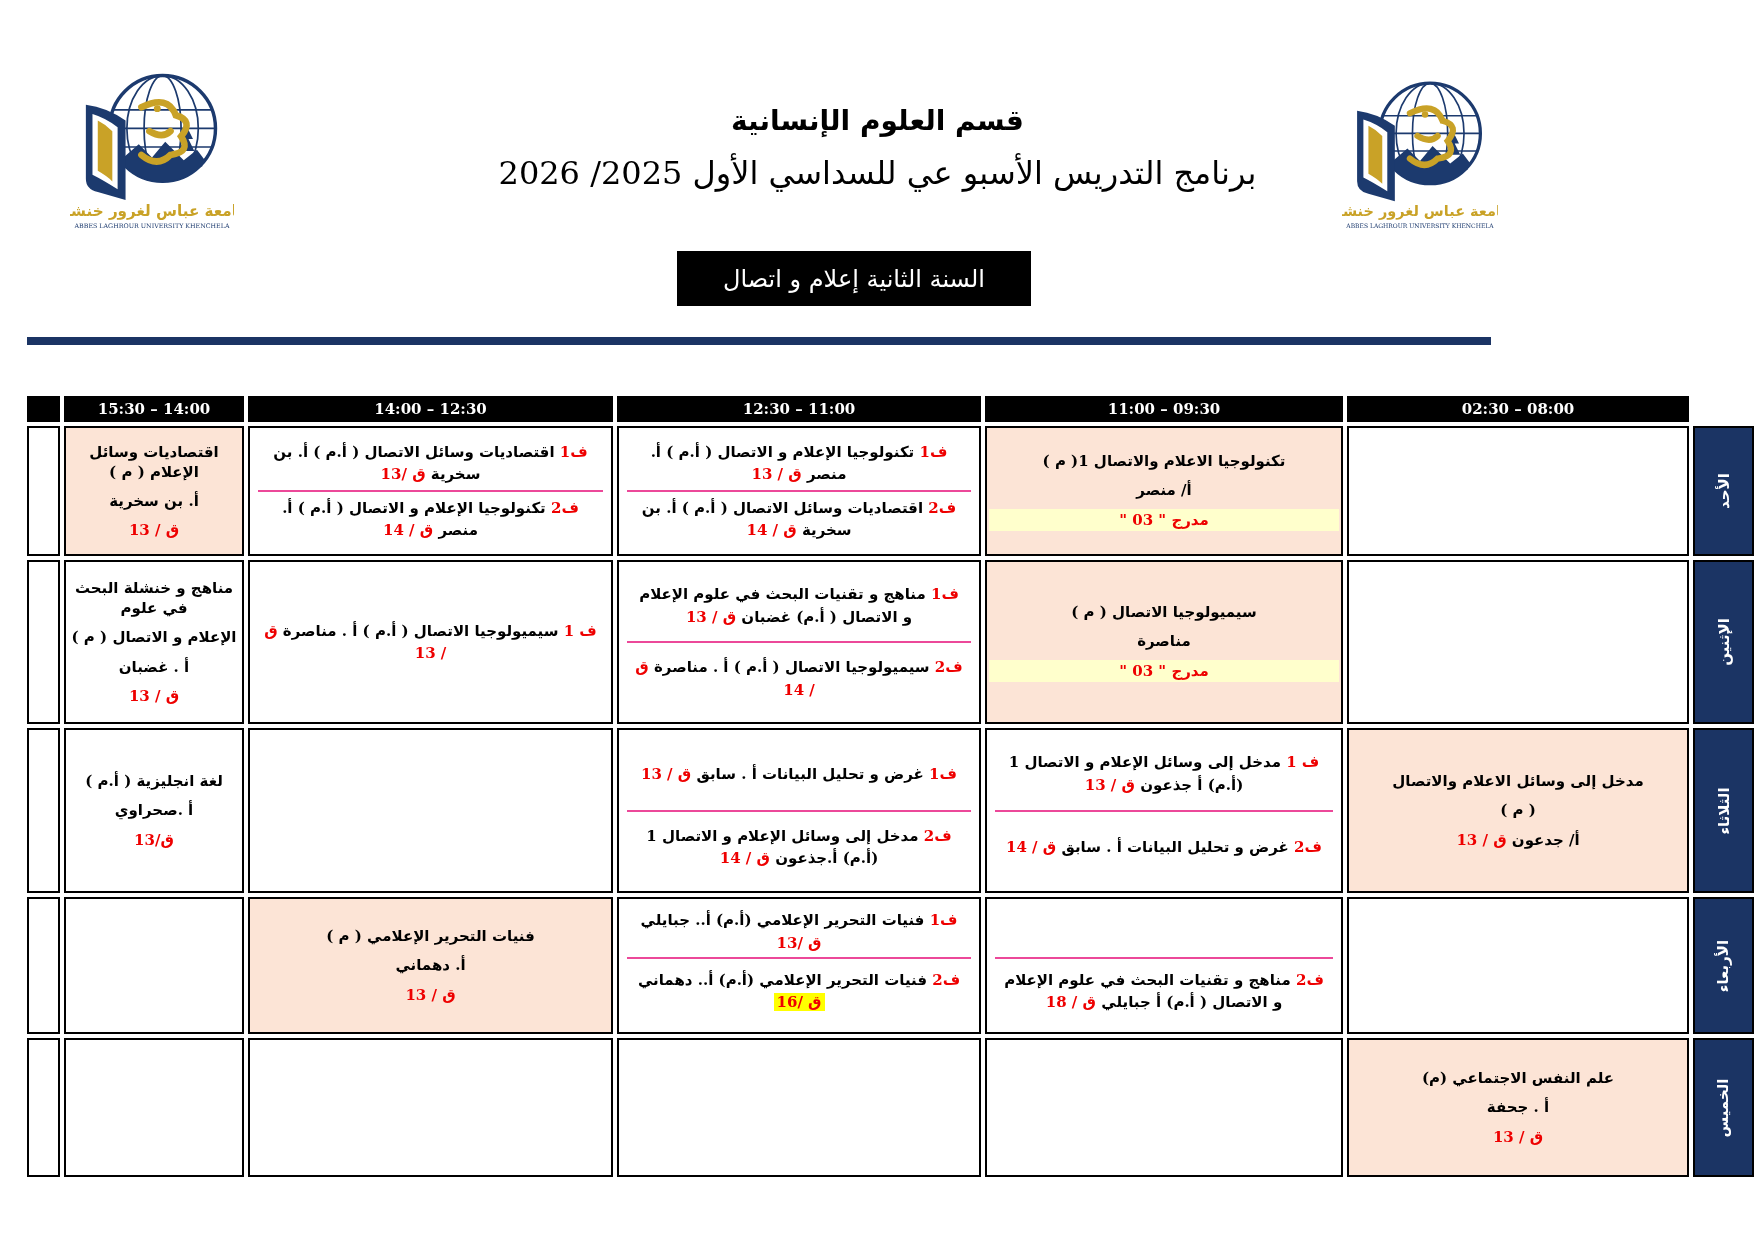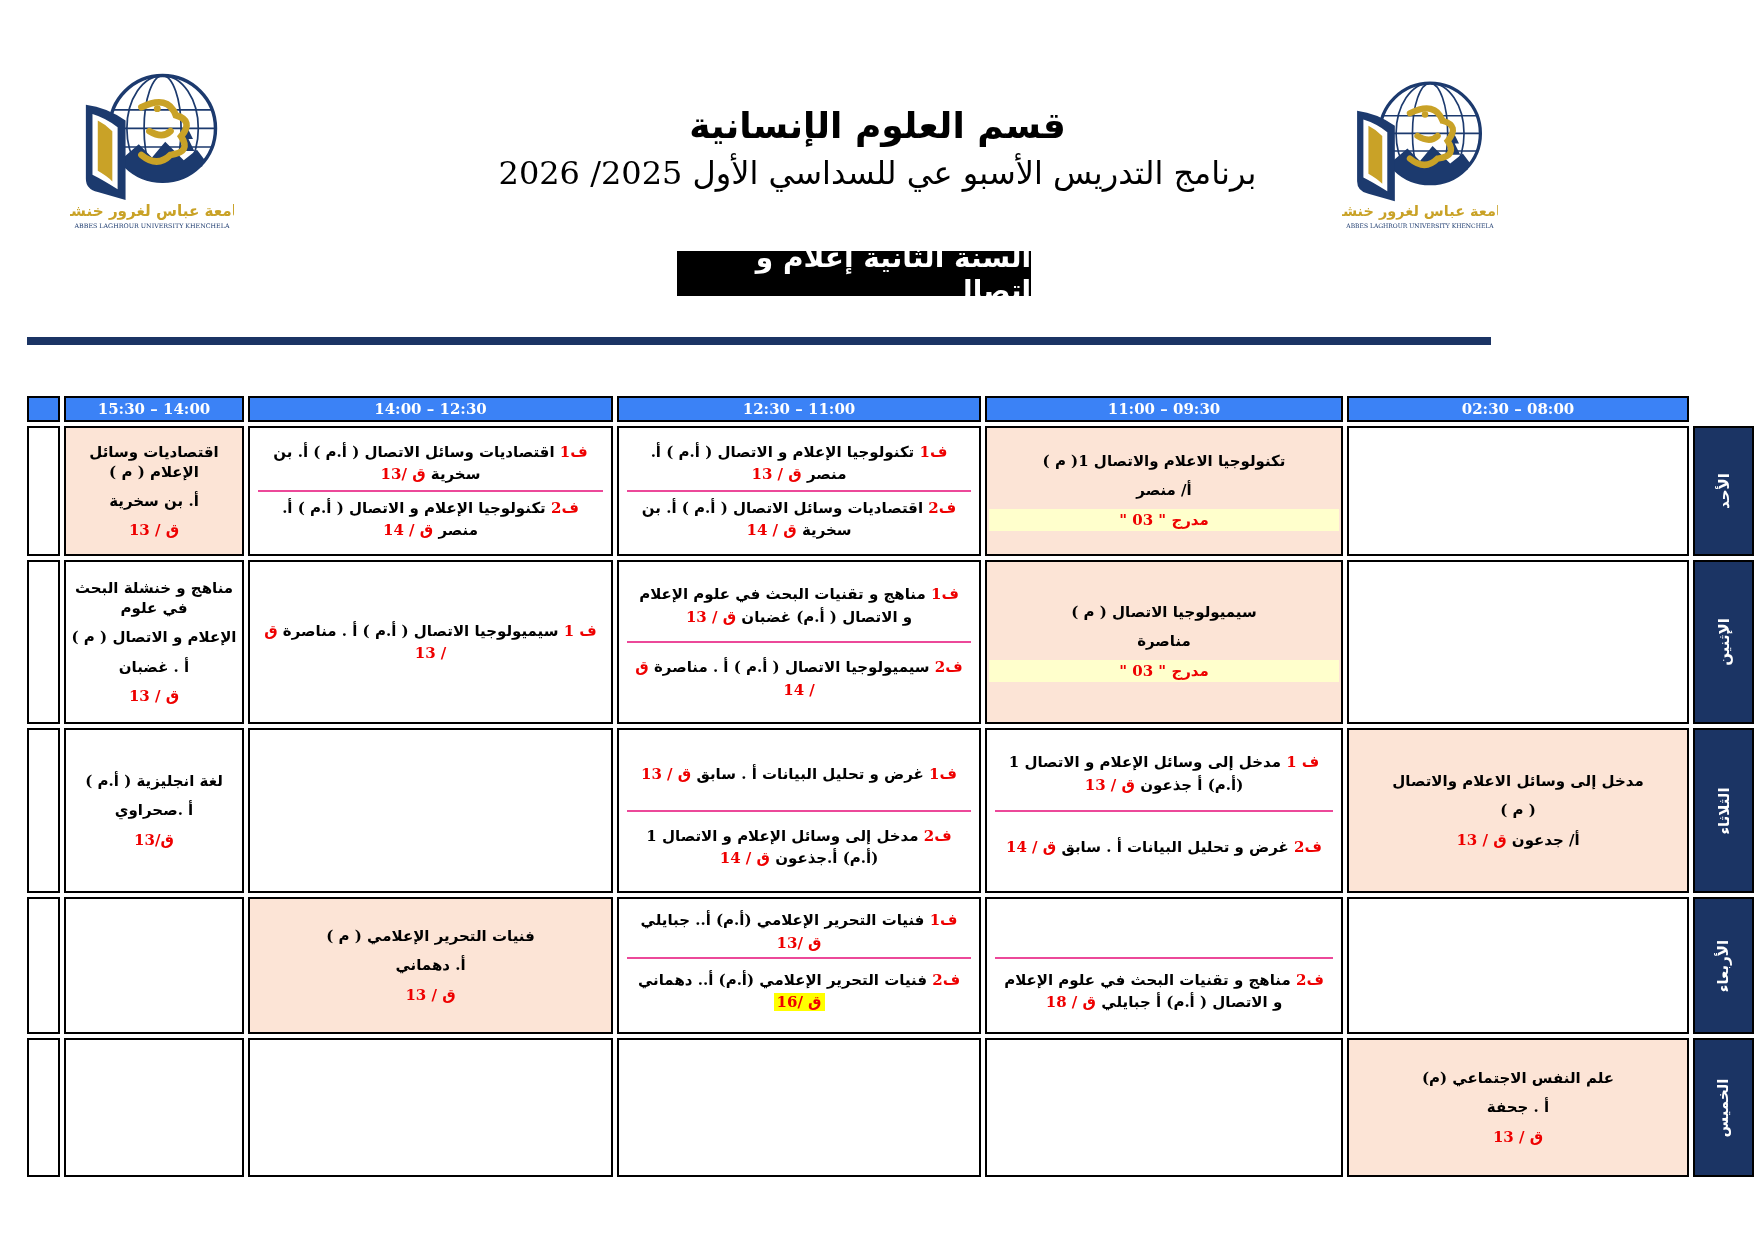--- a/index.html
+++ b/index.html
@@ -2,32 +2,32 @@
 <html><head>
 <meta charset="utf-8">
 <style>
   *{box-sizing:border-box;margin:0;padding:0}
   html,body{background:#ffffff}
   .page{position:relative;width:1755px;height:1241px;background:#ffffff;overflow:hidden;
         font-family:"DejaVu Serif","DejaVu Sans",serif;color:#000}
   .logoL{position:absolute;left:70px;top:62px;width:164px;height:170px}
   .logoR{position:absolute;left:1342px;top:70px;width:156px;height:162px}
   .title1{position:absolute;top:104px;left:0;width:100%;text-align:center;
-          font-size:36px;font-weight:bold;letter-spacing:1px}
+          font-size:28px;font-weight:bold;letter-spacing:1px}
   .title2{position:absolute;top:154px;left:0;width:100%;text-align:center;
           font-size:32px;font-weight:normal}
-  .banner{position:absolute;left:677px;top:251px;width:354px;height:45px;background:#000;
+  .banner{position:absolute;left:677px;top:251px;width:354px;height:55px;background:#000;
           color:#fff;display:flex;align-items:center;justify-content:center;
-          font-size:28px;font-weight:bold}
+          font-size:24px;font-weight:normal}
   .topbar{position:absolute;left:27px;top:337px;width:1464px;height:8px;background:#1b3464}
   .grid{position:absolute;left:27px;top:396px;display:grid;direction:ltr;
         grid-template-columns:33px 180px 365px 364px 358px 342px 61px;
         grid-template-rows:26px 130px 164px 165px 137px 139px;gap:4px}
   .cell{border:2px solid #000;background:#fff}
-  .th{background:#3b82f6;color:#fff;display:flex;align-items:center;justify-content:center;
+  .th{background:#000000;color:#fff;display:flex;align-items:center;justify-content:center;
       font-weight:bold;font-size:15px}
   .spacer{border:none;background:transparent}
   .day{background:#1b3464;color:#fff;display:flex;align-items:center;justify-content:center}
   .day>span{transform:rotate(-90deg);white-space:nowrap;font-size:15px;font-weight:bold}
   .peach{background:#fce4d6}
   .split{display:flex;flex-direction:column;padding:8px}
   .sub{flex:1;display:flex;align-items:center;justify-content:center;text-align:center;padding:2px 6px}
   .sub+.sub{border-top:2px solid #ec4899}
   .sub.small{flex:0.75}
   .txt{font-size:15px;font-weight:bold;line-height:1.5}

